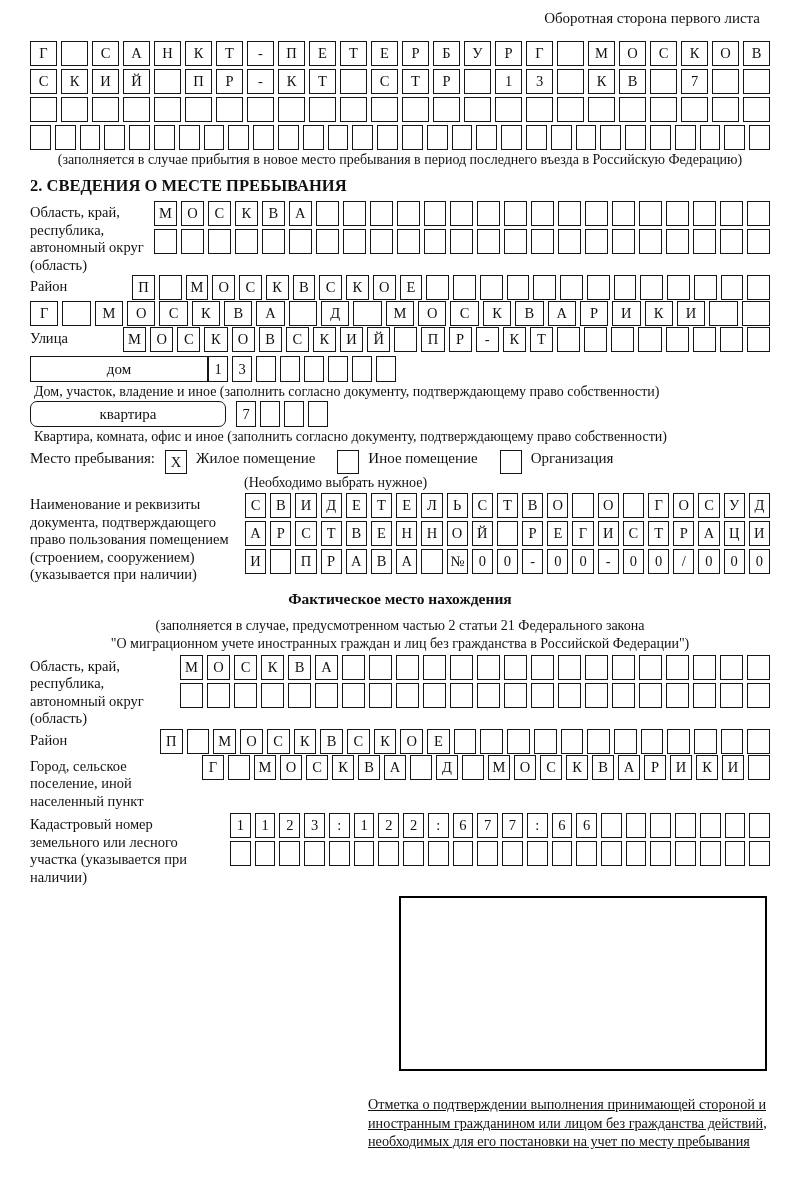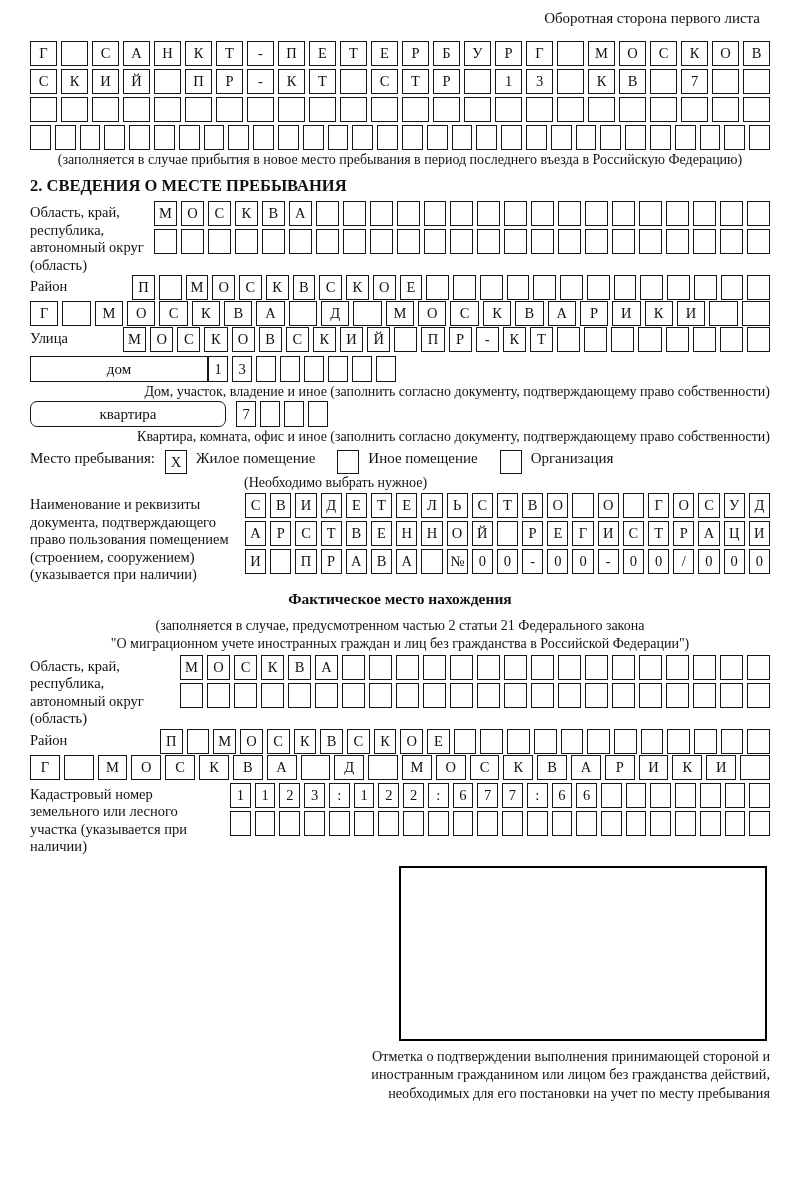--- a/index.html
+++ b/index.html
@@ -17,21 +17,21 @@
   .w210{width:215px;} .w145{width:150px;} .w125{width:130px;} .w172{width:172px;} .w195{width:200px;}
   .rows { flex:1; display:flex; flex-direction:column; gap:3px; }
   .boxes { display:flex; gap:4px; width:100%; }
   .cell {
     flex:1; height:25px; border:1.5px solid #161616; background:#fff;
     display:flex; align-items:center; justify-content:center;
     font-size:14.5px; line-height:1;
   }
   .full { margin-top:3px; }
   .note { font-size:14px; text-align:center; margin-top:2px; }
-  .note-left { font-size:14px; text-align:right; margin-top:2px; padding-left:4px; }
+  .note-left { font-size:14px; text-align:left; margin-top:2px; padding-left:4px; }
   .note-indent { font-size:14px; text-align:left; margin-top:1px; padding-left:214px; }
   .sec-title { text-align:left; font-weight:bold; font-size:16.5px; margin-top:8px; margin-bottom:5px; }
   .sub-title { text-align:center; font-weight:bold; font-size:15.5px; margin-top:6px; margin-bottom:10px; }
 
   .house-row { display:flex; align-items:center; justify-content:space-between; margin-top:4px; }
   .widebox {
     height:26px; border:1.5px solid #161616; display:flex; align-items:center; justify-content:center;
     font-size:15px; flex-shrink:0;
   }
   .wb178{width:178px;} .wb200{width:196px;border-radius:7px;}
@@ -45,22 +45,22 @@
     display:flex; align-items:center; justify-content:center; font-size:14.5px;
   }
   .stay-label { font-size:15px; margin-right:10px; }
   .opt-label { font-size:15px; margin:0 22px 0 9px; }
 
   .doc-field { margin-top:2px; }
 
   .stamp-wrap { display:flex; justify-content:flex-end; margin-top:10px; padding-right:3px; }
   .stamp-box { width:368px; height:175px; border:2px solid #000; }
   .stamp-caption {
-    width:402px; margin-left:auto; margin-top:6px;
-    text-align:right; font-size:14.2px; line-height:18.5px;
+    width:402px; margin-left:auto; margin-top:24px;
+    text-align:left; font-size:14.2px; line-height:18.5px;text-decoration:underline;
   }
 </style>
 </head>
 <body>
 
 <div class="header-note">Оборотная сторона первого листа</div>
 
 <div class="field">
   <div class="rows">
     <div class="boxes">
@@ -525,20 +525,21 @@
         <span class="cell"></span>
         <span class="cell"></span>
         <span class="cell"></span>
         <span class="cell"></span>
         <span class="cell"></span>
       </div>
     </div>
 </div>
 
 <div class="field">
+  <div class="label w172">Город, сельское поселение, иной населенный пункт</div>
   <div class="rows">
       <div class="boxes">
         <span class="cell">Г</span>
         <span class="cell"></span>
         <span class="cell">М</span>
         <span class="cell">О</span>
         <span class="cell">С</span>
         <span class="cell">К</span>
         <span class="cell">В</span>
         <span class="cell">А</span>

